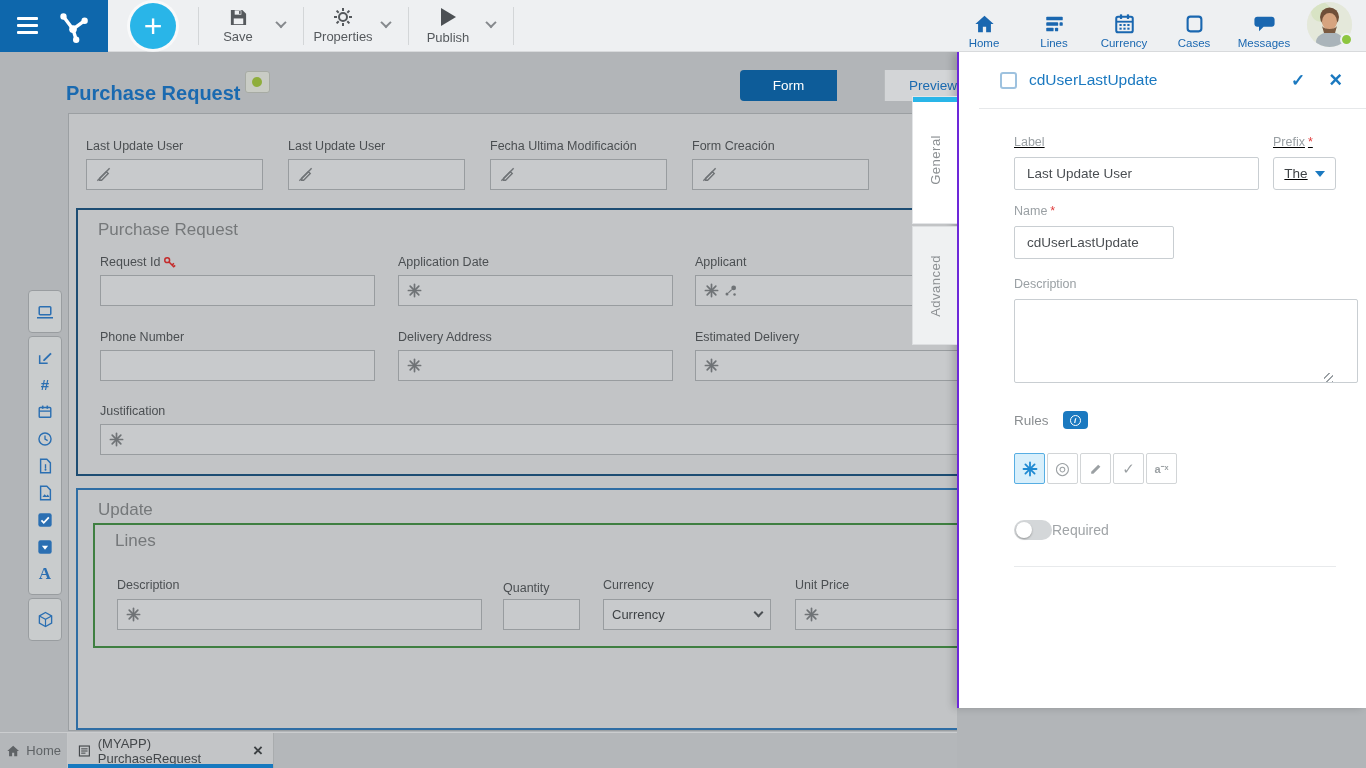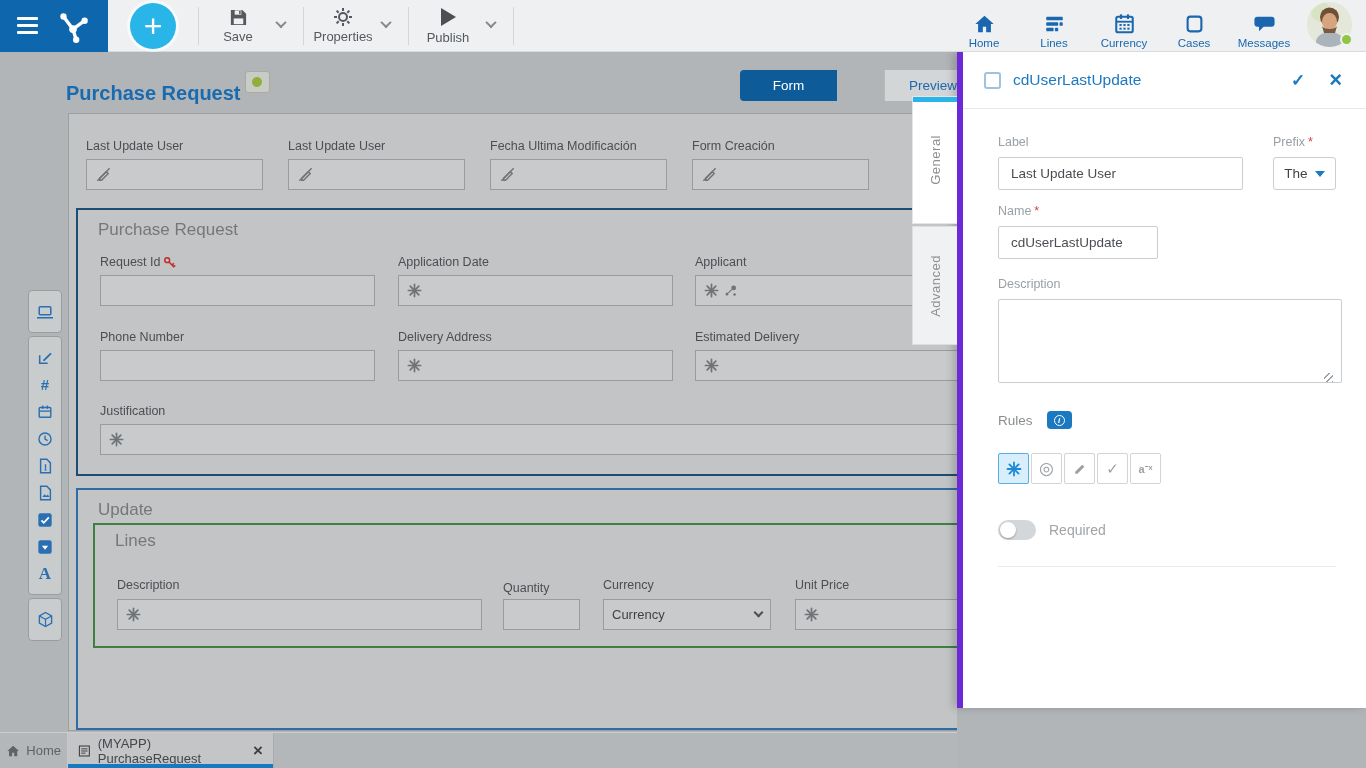--- a/index.html
+++ b/index.html
@@ -72,34 +72,34 @@
   
   .vtab{position:absolute;left:912px;width:45px;display:flex;align-items:center;justify-content:center;
         z-index:25;cursor:pointer;}
   .vtab-general{top:96px;height:128px;background:#fff;border:1px solid #e3e5e7;border-right:none;}
   .vtab-general::before{content:'';position:absolute;left:0;top:0;width:100%;height:5px;background:#29b5e8;}
   .vtab-advanced{top:226px;height:119px;background:#eff1f2;border:1px solid #dcdee0;border-right:none;}
   .vtab span{writing-mode:vertical-rl;transform:rotate(180deg);font-size:13px;color:#8c9093;letter-spacing:.5px;}
 
   
   .panel{position:absolute;left:957px;top:52px;width:409px;height:656px;background:#fff;z-index:20;
-         border-left:6px solid #6d28d9;box-shadow:-4px 0 8px rgba(0,0,0,.18);}
+         border-left:2px solid #6d28d9;box-shadow:-4px 0 8px rgba(0,0,0,.18);padding-left:20px;}
   .p-head{height:57px;border-bottom:1px solid #e6e8ea;display:flex;align-items:center;padding:0 24px 0 21px;}
   .p-check{width:17px;height:17px;border:2px solid #9ec2df;border-radius:3px;flex:none;}
   .p-title{color:#1b79c0;font-size:15.5px;margin-left:12px;}
   .p-actions{margin-left:auto;display:flex;align-items:center;gap:24px;}
   .p-act{background:none;border:none;color:#1b79c0;cursor:pointer;padding:0;font-family:inherit;}
   .p-act.ck{font-size:17px;font-weight:bold;}
   .p-act.cl{font-size:22px;font-weight:bold;line-height:18px;}
   .p-body{padding:26px 30px 0 35px;}
   .pl{display:block;font-size:12.5px;color:#9aa0a4;margin-bottom:8px;}
   .req{color:#e03c3c;margin-left:3px;}
   .pi{height:33px;border:1px solid #c9ced2;border-radius:2px;font-size:13.5px;color:#4a4e52;
       padding:0 12px;font-family:inherit;background:#fff;outline:none;}
-  .row1{display:flex;}
+  .row1{display:flex;text-decoration:underline;}
   .prefix-sel{width:63px;height:33px;border:1px solid #c9ced2;border-radius:3px;display:flex;
               align-items:center;justify-content:center;gap:7px;font-size:13.5px;color:#3f4346;cursor:pointer;}
   .caret-blue{width:0;height:0;border-left:5px solid transparent;border-right:5px solid transparent;
               border-top:6px solid #1b79c0;}
   .ta-wrap{position:relative;margin-top:6px;}
   .ta{width:344px;height:84px;border:1px solid #c9ced2;border-radius:2px;resize:none;outline:none;
       font-family:inherit;}
   .resize-h{position:absolute;right:3px;bottom:5px;width:9px;height:9px;
             background-image:repeating-linear-gradient(135deg,transparent 0 3px,#9aa0a4 3px 4.5px);}
   .rules-row{display:flex;align-items:center;gap:14px;margin-top:24px;}
@@ -108,21 +108,21 @@
              justify-content:center;border:none;cursor:pointer;}
   .circle-i{width:11px;height:11px;border:1px solid #fff;border-radius:50%;color:#fff;font-size:8px;
             font-weight:bold;line-height:9px;text-align:center;font-style:italic;}
   .rb-row{display:flex;gap:2px;margin-top:24px;}
   .rb{width:31px;height:31px;border:1px solid #d2d5d7;background:#fff;border-radius:2px;display:flex;
       align-items:center;justify-content:center;color:#9ba0a3;cursor:pointer;font-family:inherit;}
   .rb.active{background:#d8effb;border-color:#57aee3;color:#1f8ad2;}
   .rb .glyph{font-size:17px;line-height:1;}
   .rb .glyph-ck{font-size:15px;}
   .rb .ax{font-size:11px;font-weight:bold;letter-spacing:0;}
-  .tog-row{display:flex;align-items:center;gap:13px;margin-top:36px;}
+  .tog-row{display:flex;align-items:center;margin-top:36px;}
   .tg{width:38px;height:20px;border-radius:10px;background:#d4d7d9;position:relative;border:none;cursor:pointer;}
   .tg-knob{position:absolute;left:2px;top:2px;width:16px;height:16px;border-radius:50%;background:#fff;
            box-shadow:0 1px 2px rgba(0,0,0,.3);}
   .tog-lbl{font-size:14px;color:#a0a4a7;}
   .p-div{height:1px;background:#e8eaec;margin:26px 0 0 0;}
   .empty-rules{font-size:13.5px;color:#8a8e91;margin-top:18px;}
 
   
   .bbar{position:absolute;left:0;top:732px;width:957px;height:36px;background:#b4b7ba;
         border-top:1px solid #cbcdcf;display:flex;z-index:10;}

